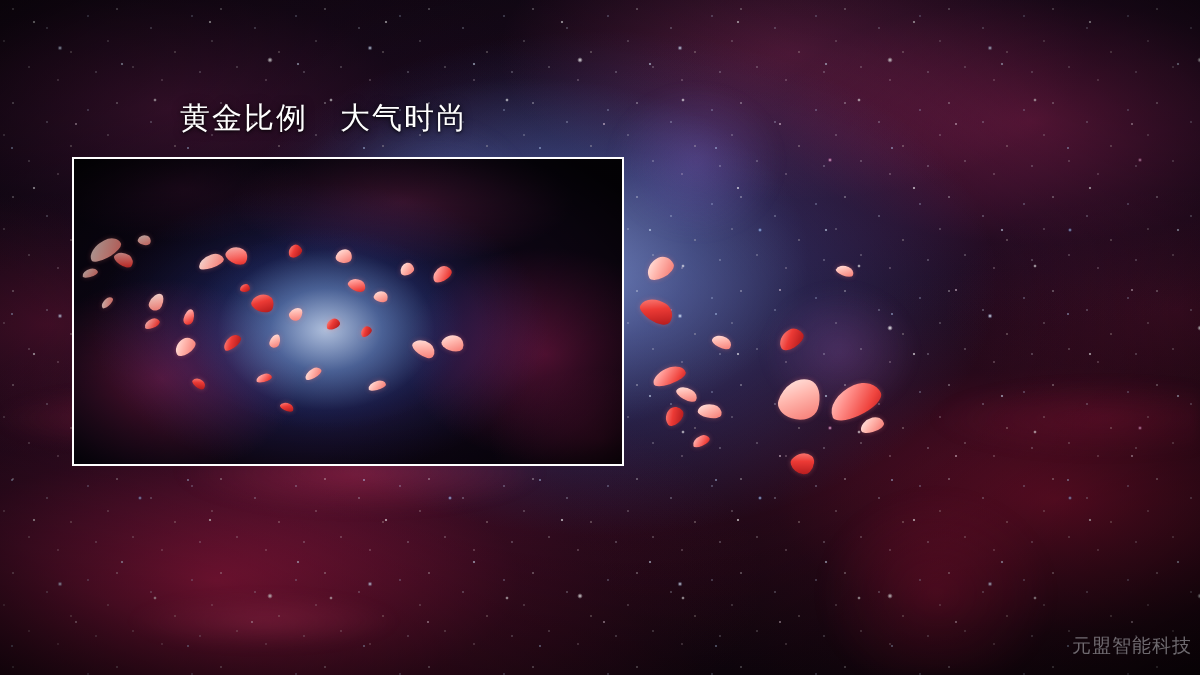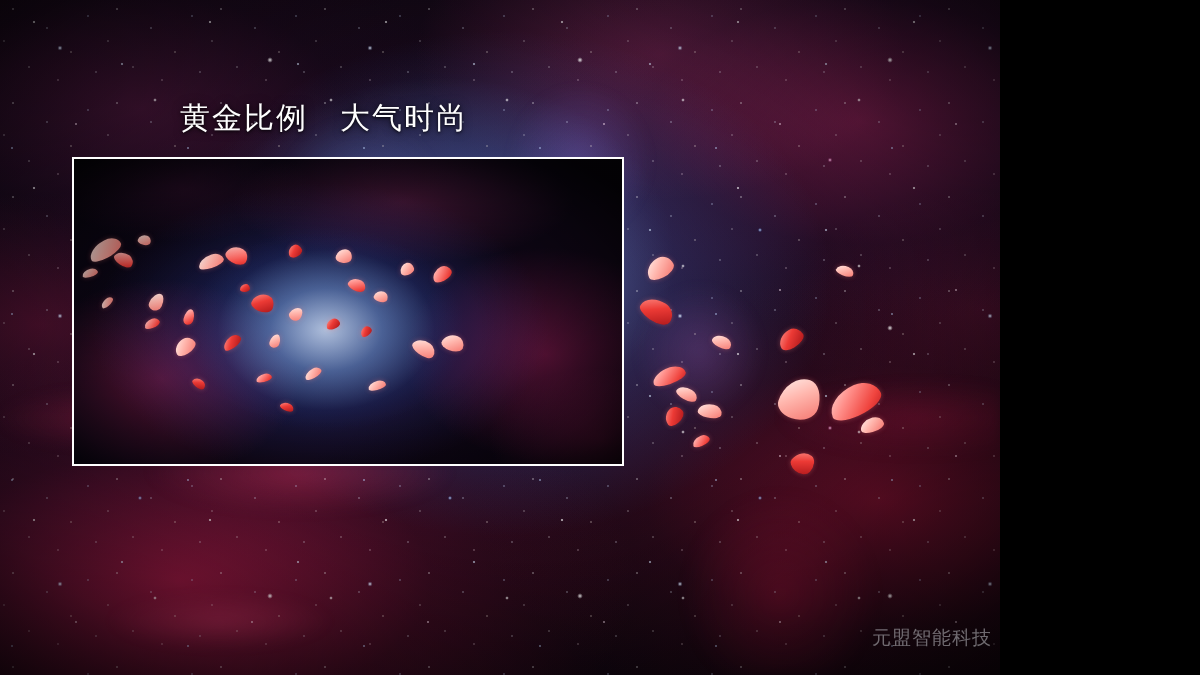--- a/index.html
+++ b/index.html
@@ -6,21 +6,21 @@
     margin: 0;
     padding: 0;
     background: #000;
   }
   body {
     font-family: "Liberation Sans", sans-serif;
   }
 
   #slide {
     position: relative;
-    width: 1000px;
+    width: 1200px;
     height: 675px;
     overflow: hidden;
     background: #07040a;
   }
 
   
   .bg-layer {
     position: absolute;
     inset: 0;
     pointer-events: none;
@@ -167,21 +167,21 @@
     line-height: 43px;
     letter-spacing: 0.5px;
     white-space: nowrap;
     text-shadow: 0 0 8px rgba(0,0,0,0.55), 0 1px 3px rgba(0,0,0,0.75);
   }
 
   
   #watermark {
     position: absolute;
     right: 8px;
-    bottom: 24px;
+    bottom: 16px;
     color: rgba(190,190,195,0.55);
     font-size: 19px;
     letter-spacing: 1px;
     white-space: nowrap;
   }
 </style>
 </head>
 <body>
 
 <div id="slide">

